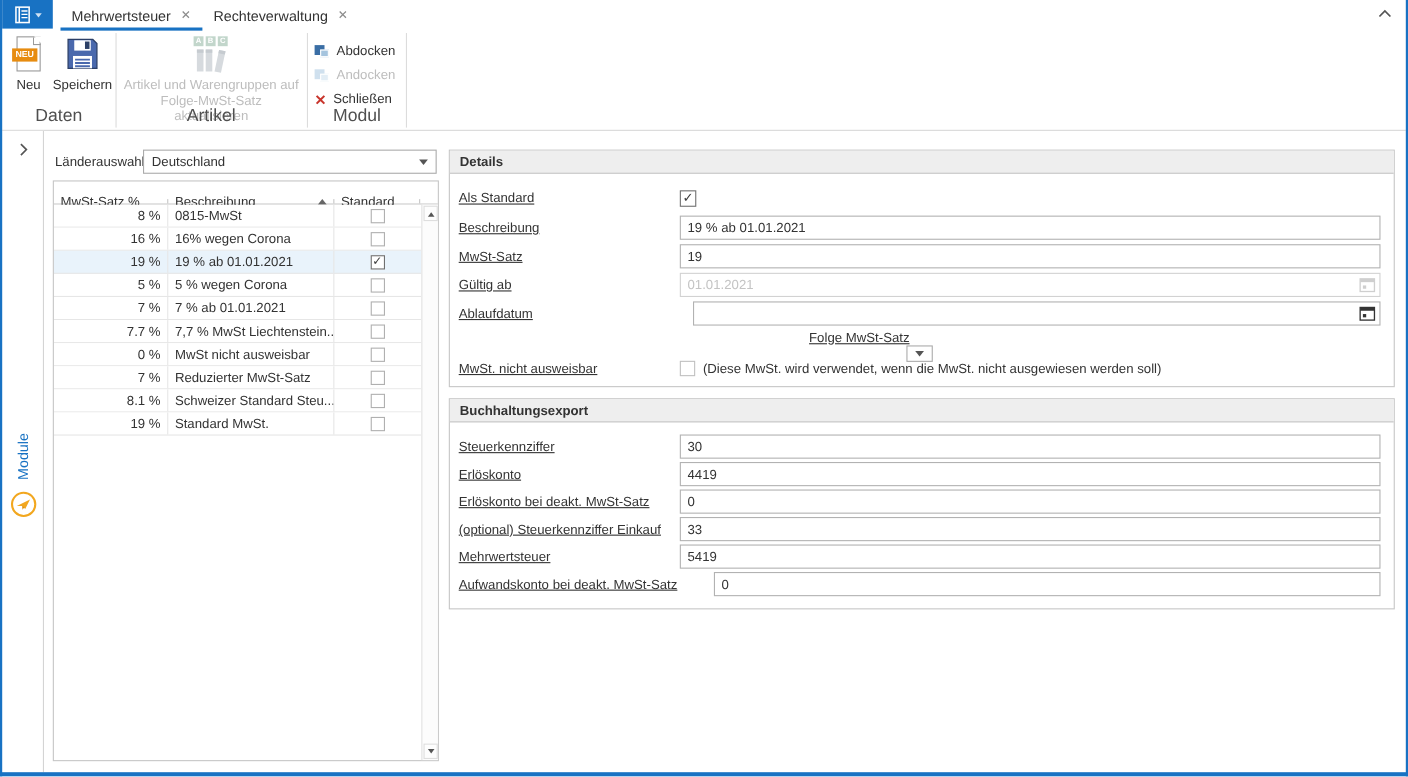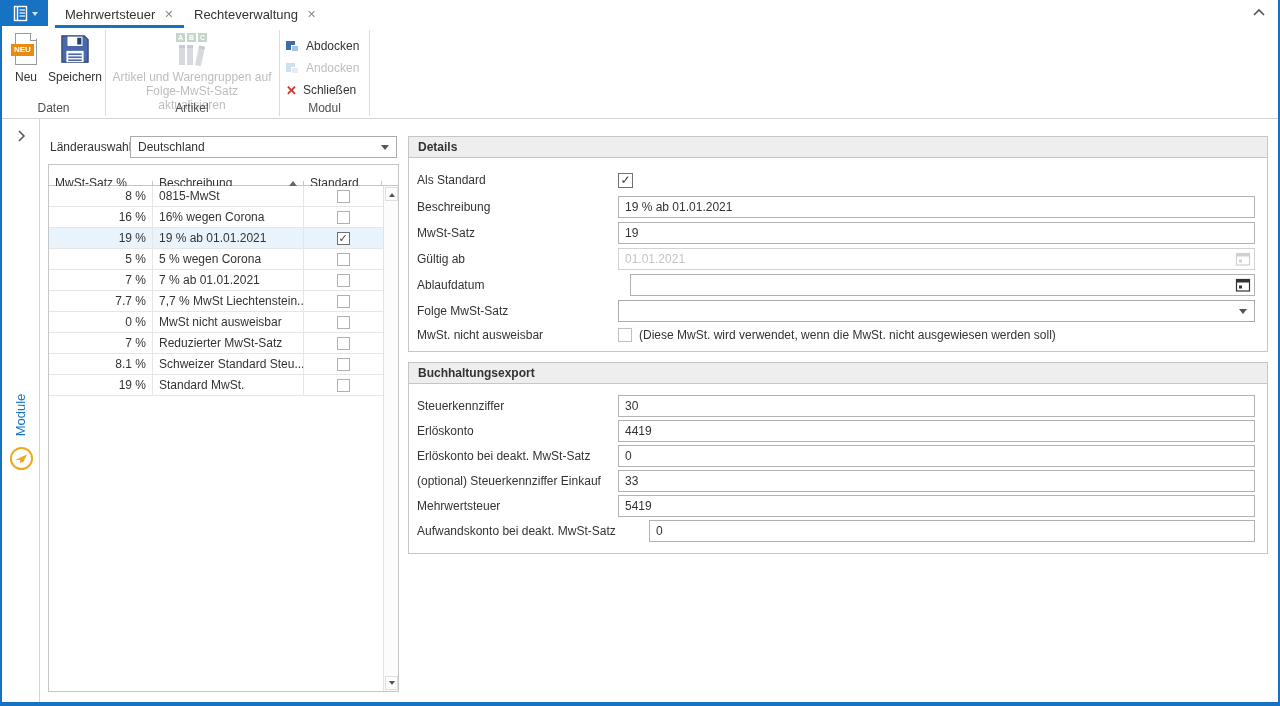--- a/index.html
+++ b/index.html
@@ -28,21 +28,21 @@
 
   
   .ribbon { position:absolute; left:2px; top:28px; right:2px; height:91px; background:#fff;
             border-bottom:1px solid #d4d4d4; }
   .rsep { position:absolute; top:2px; bottom:2px; width:1px; background:#dcdcdc; }
   .bigbtn { position:absolute; top:3px; height:84px; display:flex; flex-direction:column;
             align-items:center; padding-top:2px; cursor:pointer; }
   .bigbtn .lbl { margin-top:5px; font-size:12px; color:#333; text-align:center; line-height:14px; }
   .bigbtn.disabled { cursor:default; }
   .bigbtn.disabled .lbl { color:#bdbdbd; }
-  .grouplbl { position:absolute; bottom:3px; text-align:center; font-size:12px; color:#4f4f4f; }
+  .grouplbl { position:absolute; bottom:3px; text-align:center; font-size:16px; color:#4f4f4f; }
   .smallbtn { position:absolute; left:284px; height:18px; display:flex; align-items:center; gap:6px;
               cursor:pointer; font-size:12px; color:#333; }
   .smallbtn.disabled { color:#bdbdbd; cursor:default; }
   .xred { color:#c8352c; font-size:13px; font-weight:bold; line-height:1; }
 
   
   .neuicon { position:relative; width:26px; height:32px; }
   .neuicon .page { position:absolute; left:2px; top:0; width:22px; height:32px; background:#fff;
                    border:1px solid #9a9a9a; }
   .neuicon .fold { position:absolute; right:1px; top:0; width:0; height:0;
@@ -109,21 +109,21 @@
   .tri-up { width:0; height:0; border:3px solid transparent; border-bottom:4px solid #555; margin-bottom:2px; }
   .tri-down { width:0; height:0; border:3px solid transparent; border-top:4px solid #555; margin-top:2px; }
 
   
   .groupbox { position:absolute; left:406px; width:860px; border:1px solid #c6c6c6; background:#fff; }
   .groupbox.details { top:17px; height:216px; }
   .groupbox.export { top:243px; height:192px; }
   .ghead { height:21px; background:#eeeeee; border-bottom:1px solid #c6c6c6; display:flex;
            align-items:center; padding-left:9px; font-weight:bold; color:#333; }
   .drow, .erow { position:absolute; left:8px; right:12px; height:22px; display:flex; align-items:center; }
-  .flabel { width:201px; flex-shrink:0; color:#333; }
+  .flabel { width:201px; flex-shrink:0; color:#333;text-decoration:underline; }
   .iwrap { position:relative; flex:1; height:22px; }
   .tinput { width:100%; height:22px; border:1px solid #b2b2b2; padding:0 24px 0 6px;
             font-family:"Liberation Sans", sans-serif; font-size:12px; color:#333; background:#fff; }
   .tinput:disabled { color:#c4c4c4; border-color:#d2d2d2; background:#fff; }
   .calicon { position:absolute; right:4px; top:3px; width:16px; height:16px; cursor:pointer; }
   .combo.folge { flex:1; height:22px; }
   .cbx { width:15px; height:15px; border:1px solid #707070; background:#fff; display:flex;
          align-items:center; justify-content:center; font-size:12px; color:#3c3c3c; cursor:pointer; }
   .cbx.light { border-color:#c0c0c0; width:14px; height:14px; }
   .hint { margin-left:7px; color:#333; }
@@ -388,21 +388,21 @@
       <div class="iwrap">
         <input class="tinput" value="" style="">
         <svg class="calicon" viewBox="0 0 16 16">
           <rect x="1.5" y="2.5" width="13" height="11.5" fill="none" stroke="#333" stroke-width="1.2"></rect>
           <rect x="1.5" y="2.5" width="13" height="3" fill="#333"></rect>
           <rect x="4" y="8.5" width="3" height="3" fill="#333"></rect>
         </svg>
       </div>
     </div>
 
-    <div class="drow" style="top:163px;">
+    <div class="drow" style="top:163px;flex-direction:column;">
       <div class="flabel">Folge MwSt-Satz</div>
       <div class="combo folge">
         <span></span>
         <span class="caret"></span>
       </div>
     </div>
 
     <div class="drow" style="top:189px;height:18px;">
       <div class="flabel">MwSt. nicht ausweisbar</div>
       <div class="cbx light"></div>

